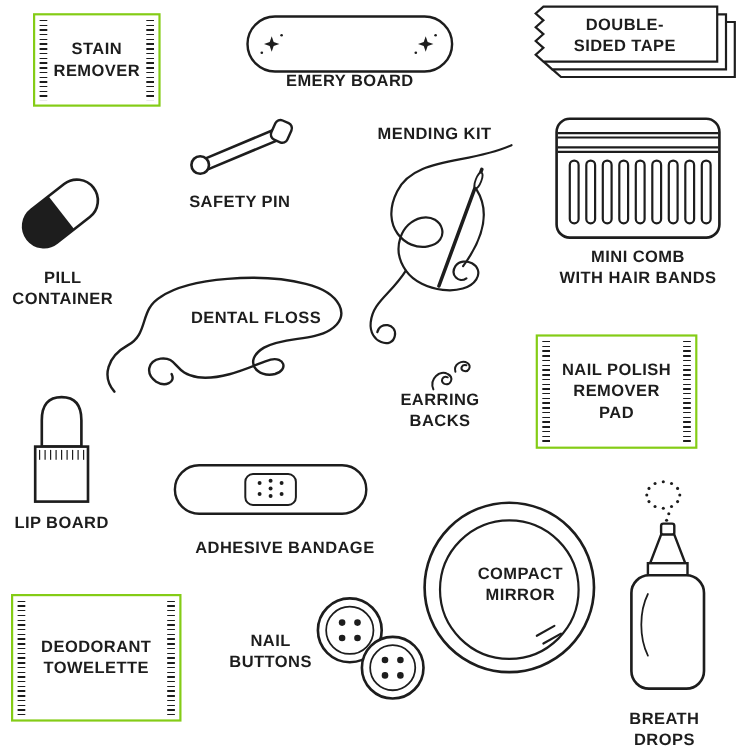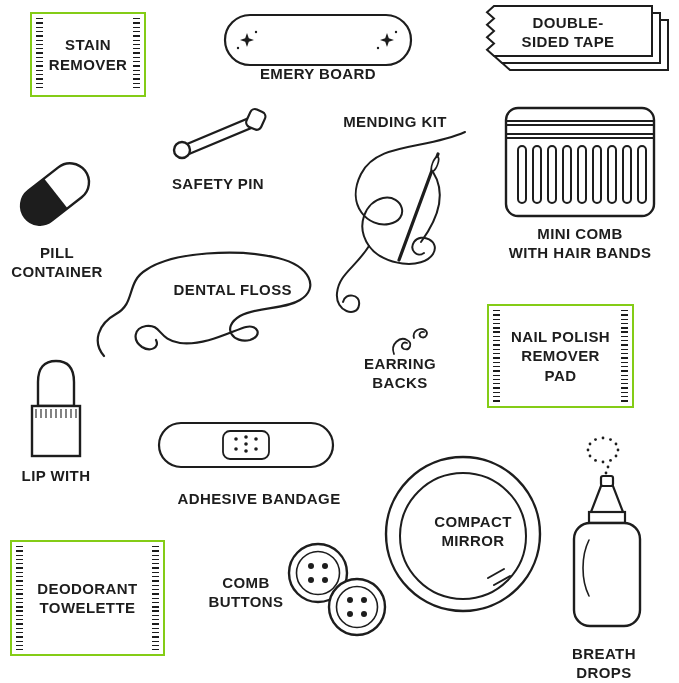--- a/index.html
+++ b/index.html
@@ -133,21 +133,21 @@
         <line x1="14" y1="53" x2="14" y2="62"></line>
       <line x1="19" y1="53" x2="19" y2="62"></line>
         <line x1="24" y1="53" x2="24" y2="62"></line>
       <line x1="29" y1="53" x2="29" y2="62"></line>
         <line x1="34" y1="53" x2="34" y2="62"></line>
       <line x1="39" y1="53" x2="39" y2="62"></line>
         <line x1="44" y1="53" x2="44" y2="62"></line>
       <line x1="49" y1="53" x2="49" y2="62"></line>
     </g>
   </svg>
-  <div class="lbl" style="left:8px; top:466px; width:96px;">LIP WITH</div>
+  <div class="lbl" style="left:8px; top:466px; width:96px;">LIP BOARD</div>
 
   <svg style="left:156px; top:416px;" width="180" height="58">
     <rect x="3" y="7" width="174" height="44" rx="22" fill="#fff" stroke="#1d1d1d" stroke-width="2.2"></rect>
     <rect x="67" y="15" width="46" height="28" rx="7" fill="#fff" stroke="#1d1d1d" stroke-width="1.8"></rect>
     <g fill="#1d1d1d">
       <circle cx="80" cy="23" r="1.8"></circle>
         <circle cx="90" cy="21" r="1.8"></circle>
         <circle cx="100" cy="23" r="1.8"></circle>
       <circle cx="80" cy="33" r="1.8"></circle>
         <circle cx="90" cy="35" r="1.8"></circle>
@@ -190,21 +190,21 @@
     <path d="M26,108 C18,124 18,148 26,164" fill="none" stroke="#1d1d1d" stroke-width="1.6" stroke-linecap="round"></path>
   </svg>
   <div class="lbl" style="left:556px; top:644px; width:96px;">BREATH
 DROPS</div>
 
   <div class="pad-box" style="left:10px; top:540px; width:155px; height:116px;">
     <div class="lbl">DEODORANT
 TOWELETTE</div>
   </div>
 
-  <div class="lbl" style="left:190px; top:573px; width:112px;">COMB
+  <div class="lbl" style="left:190px; top:573px; width:112px;">NAIL
 BUTTONS</div>
   <svg style="left:286px; top:541px;" width="104" height="100">
     <circle cx="32" cy="32" r="29" fill="#fff" stroke="#1d1d1d" stroke-width="2.4"></circle>
     <circle cx="32" cy="32" r="21.5" fill="none" stroke="#1d1d1d" stroke-width="1.6"></circle>
     <g fill="#1d1d1d">
       <circle cx="25" cy="25" r="3"></circle>
         <circle cx="39" cy="25" r="3"></circle>
       <circle cx="25" cy="39" r="3"></circle>
         <circle cx="39" cy="39" r="3"></circle>
     </g>

